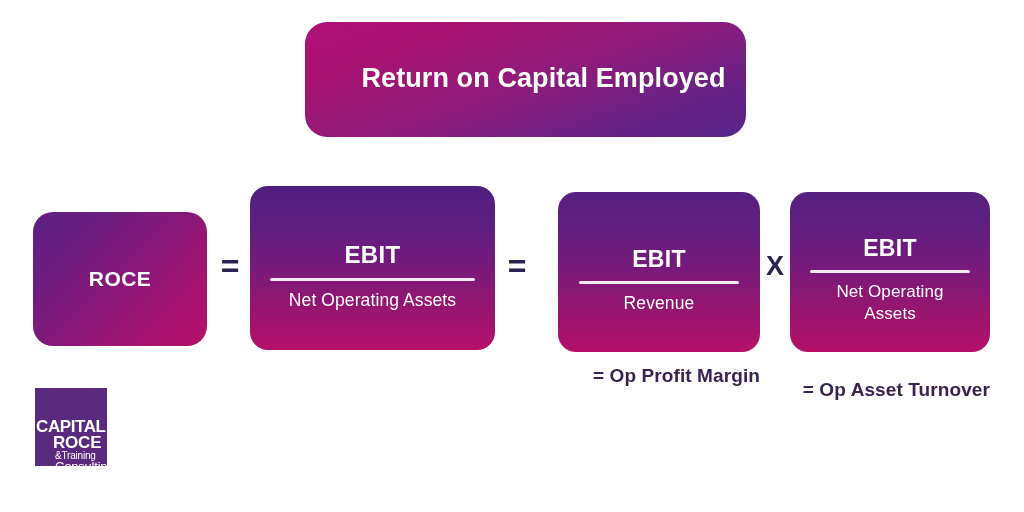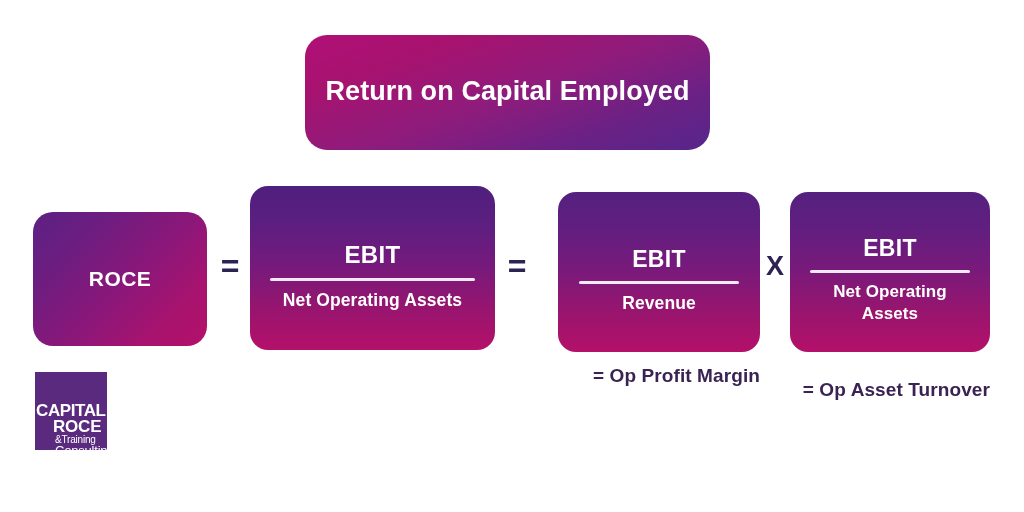--- a/index.html
+++ b/index.html
@@ -13,28 +13,29 @@
     position: relative;
     overflow: hidden;
     font-family: "Liberation Sans", sans-serif;
     -webkit-font-smoothing: antialiased;
   }
 
   
   #title-pill {
     position: absolute;
     left: 305px;
-    top: 35px;
+    top: 22px;
     width: 405px;
     height: 115px;
     border-radius: 22px;
     background: linear-gradient(160deg, #b01077 0%, #a8126f 22%, #8e1c7c 52%, #6a2185 78%, #56268a 100%);
     display: flex;
     align-items: center;
     justify-content: center;
+    padding-left: 36px;
   }
   #title-pill .title-text {
     color: #ffffff;
     font-size: 27px;
     font-weight: bold;
     letter-spacing: 0.1px;
     line-height: 1.1;
     text-align: center;
     padding-bottom: 2px;
   }
@@ -102,21 +103,21 @@
     text-align: center;
   }
   .frac .frac-bar {
     background: #f2eaf3;
     height: 3px;
     border-radius: 2px;
     margin: 9px 0 8px 0;
   }
   .frac .denom {
     font-size: 17px;
-    font-weight: bold;
+    font-weight: normal;
     letter-spacing: 0.1px;
     line-height: 1.28;
     text-align: center;
   }
 
   #box-2 .frac-bar { width: 205px; }
   #box-3 .frac-bar { width: 160px; }
   #box-4 .frac-bar { width: 160px; }
 
   #box-2 .numer { font-size: 24px; }
@@ -147,21 +148,21 @@
     text-align: right;
     white-space: nowrap;
   }
   #caption-margin   { left: 558px; top: 365px; width: 202px; }
   #caption-turnover { left: 790px; top: 379px; width: 200px; }
 
   
   #logo {
     position: absolute;
     left: 35px;
-    top: 372px;
+    top: 388px;
     width: 86px;
     height: 90px;
   }
   #logo .logo-square {
     position: absolute;
     left: 0;
     top: 0;
     width: 72px;
     height: 78px;
     background: #5a2a7e;

